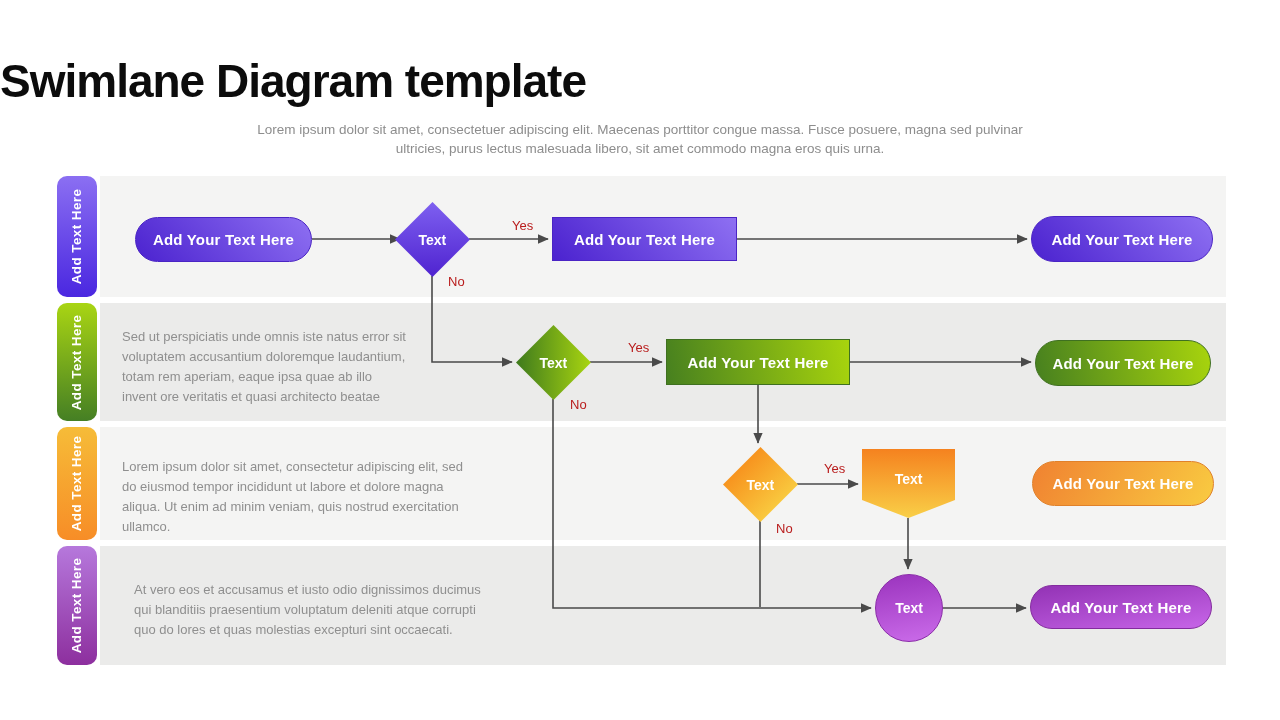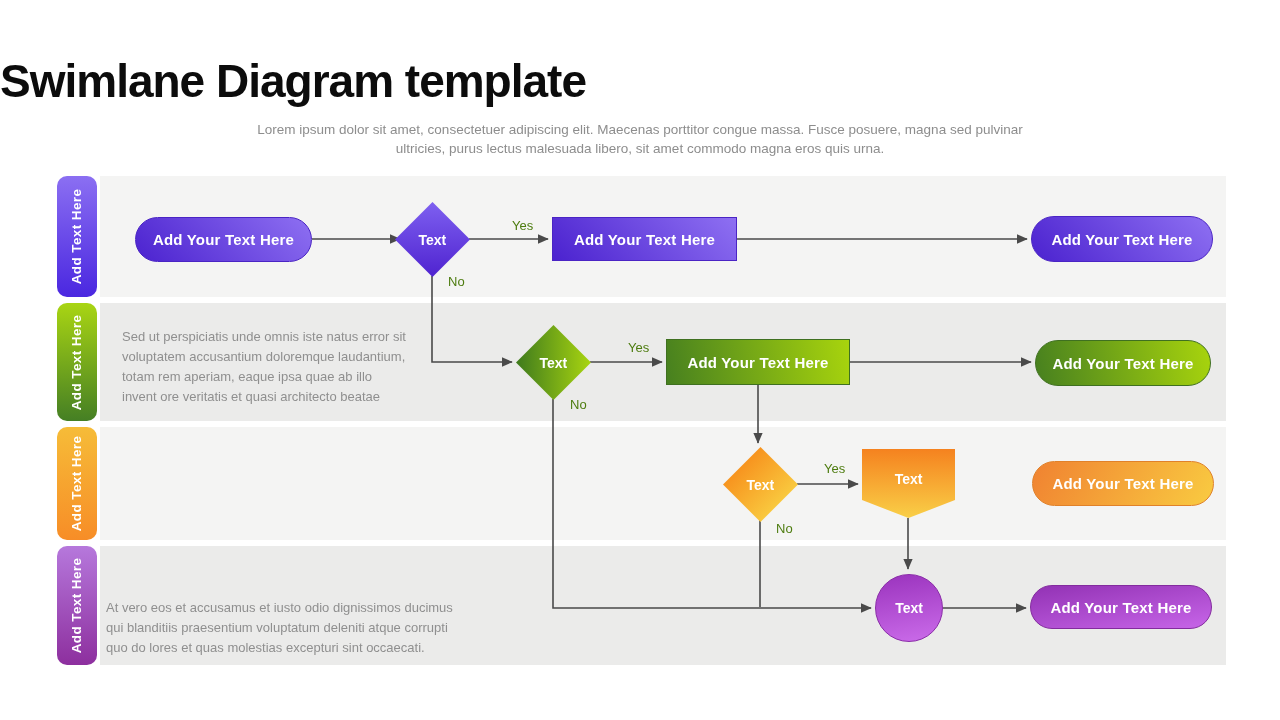--- a/index.html
+++ b/index.html
@@ -64,21 +64,21 @@
   }
   .pentagon span { margin-bottom:10px; }
   .circle {
     position:absolute; border-radius:50%;
     background:linear-gradient(170deg,#9a33bd,#cb6cea); border:1px solid #8a2ca8;
     display:flex; align-items:center; justify-content:center;
     color:#fff; font-weight:700; font-size:14px; box-sizing:border-box;
   }
   
   .flow-svg { position:absolute; top:0; left:0; pointer-events:none; }
-  .edge-label { position:absolute; color:#4d7c0f; font-size:13px; }
+  .edge-label { position:absolute; color:#b91c1c; font-size:13px; }
 </style>
 </head>
 <body>
 
 <div class="stage">
 
   <div class="title">Swimlane Diagram template</div>
   <div class="subtitle">Lorem ipsum dolor sit amet, consectetuer adipiscing elit. Maecenas porttitor congue massa. Fusce posuere, magna sed pulvinar ultricies, purus lectus malesuada libero, sit amet commodo magna eros quis urna.</div>
 
   <div class="lane-row row-light" style="top:176px; height:121px;"></div>
@@ -93,21 +93,22 @@
     <span>Add Text Here</span>
   </div>
   <div class="lane-tab tab3" style="top:427px; height:113px;">
     <span>Add Text Here</span>
   </div>
   <div class="lane-tab tab4" style="top:546px; height:119px;">
     <span>Add Text Here</span>
   </div>
 
   <div class="lane-para" style="top:327px; left:122px; width:288px;">Sed ut perspiciatis unde omnis iste natus error sit voluptatem accusantium doloremque laudantium, totam rem aperiam, eaque ipsa quae ab illo invent ore veritatis et quasi architecto beatae</div>
-  <div class="lane-para" style="top:580px; left:106px; width:366px;margin-top:18px;">At vero eos et accusamus et iusto odio dignissimos ducimus qui blanditiis praesentium voluptatum deleniti atque corrupti quo do lores et quas molestias excepturi sint occaecati.</div>
+  <div class="lane-para" style="top:457px; left:122px; width:352px;">Lorem ipsum dolor sit amet, consectetur adipiscing elit, sed do eiusmod tempor incididunt ut labore et dolore magna aliqua. Ut enim ad minim veniam, quis nostrud exercitation ullamco.</div>
+  <div class="lane-para" style="top:580px; left:134px; width:366px;">At vero eos et accusamus et iusto odio dignissimos ducimus qui blanditiis praesentium voluptatum deleniti atque corrupti quo do lores et quas molestias excepturi sint occaecati.</div>
 
   <svg class="flow-svg" width="1280" height="720" viewBox="0 0 1280 720">
     <defs>
       <marker id="arr" markerWidth="8" markerHeight="8" refX="6.5" refY="3" orient="auto">
         <path d="M0,0 L7,3 L0,6 Z" fill="#4a4a4a"></path>
       </marker>
     </defs>
     <g stroke="#4a4a4a" stroke-width="1.6" fill="none">
       <path d="M312,239 H400" marker-end="url(#arr)"></path>
       <path d="M469,239 H548" marker-end="url(#arr)"></path>

